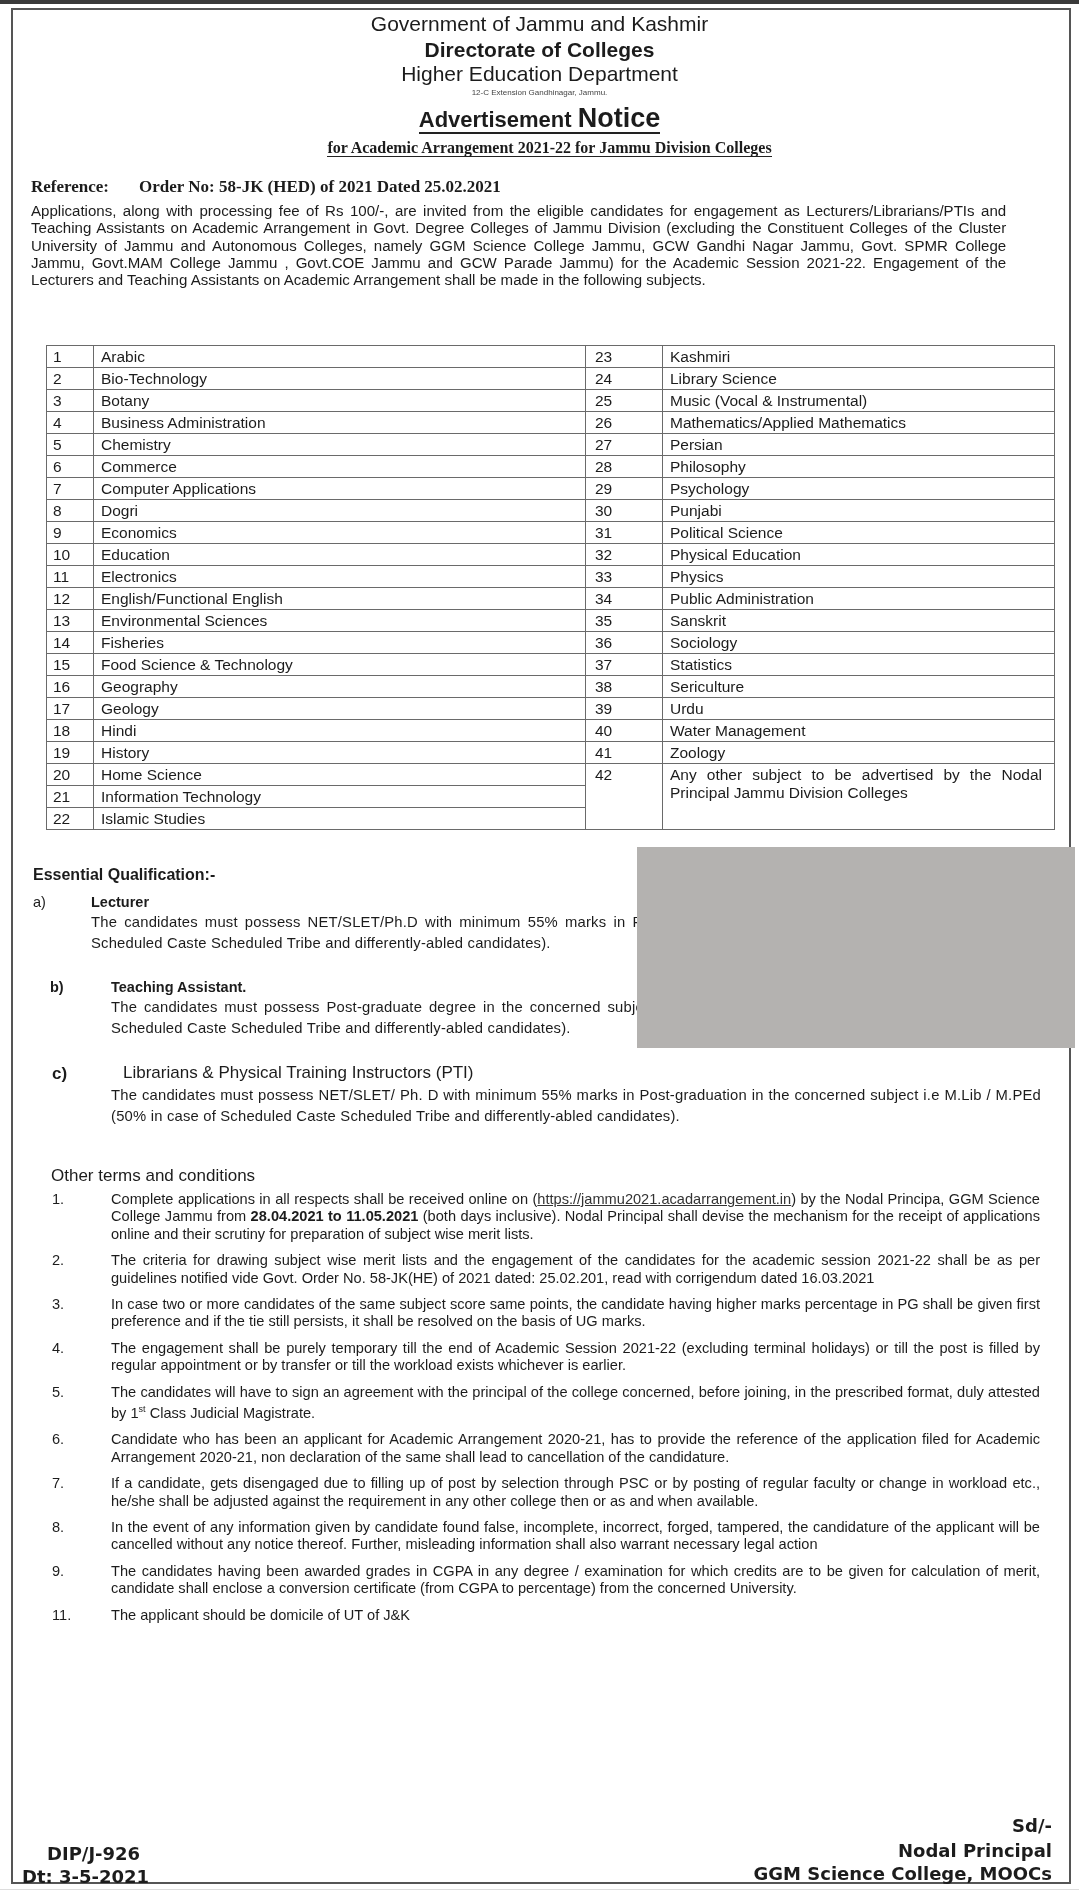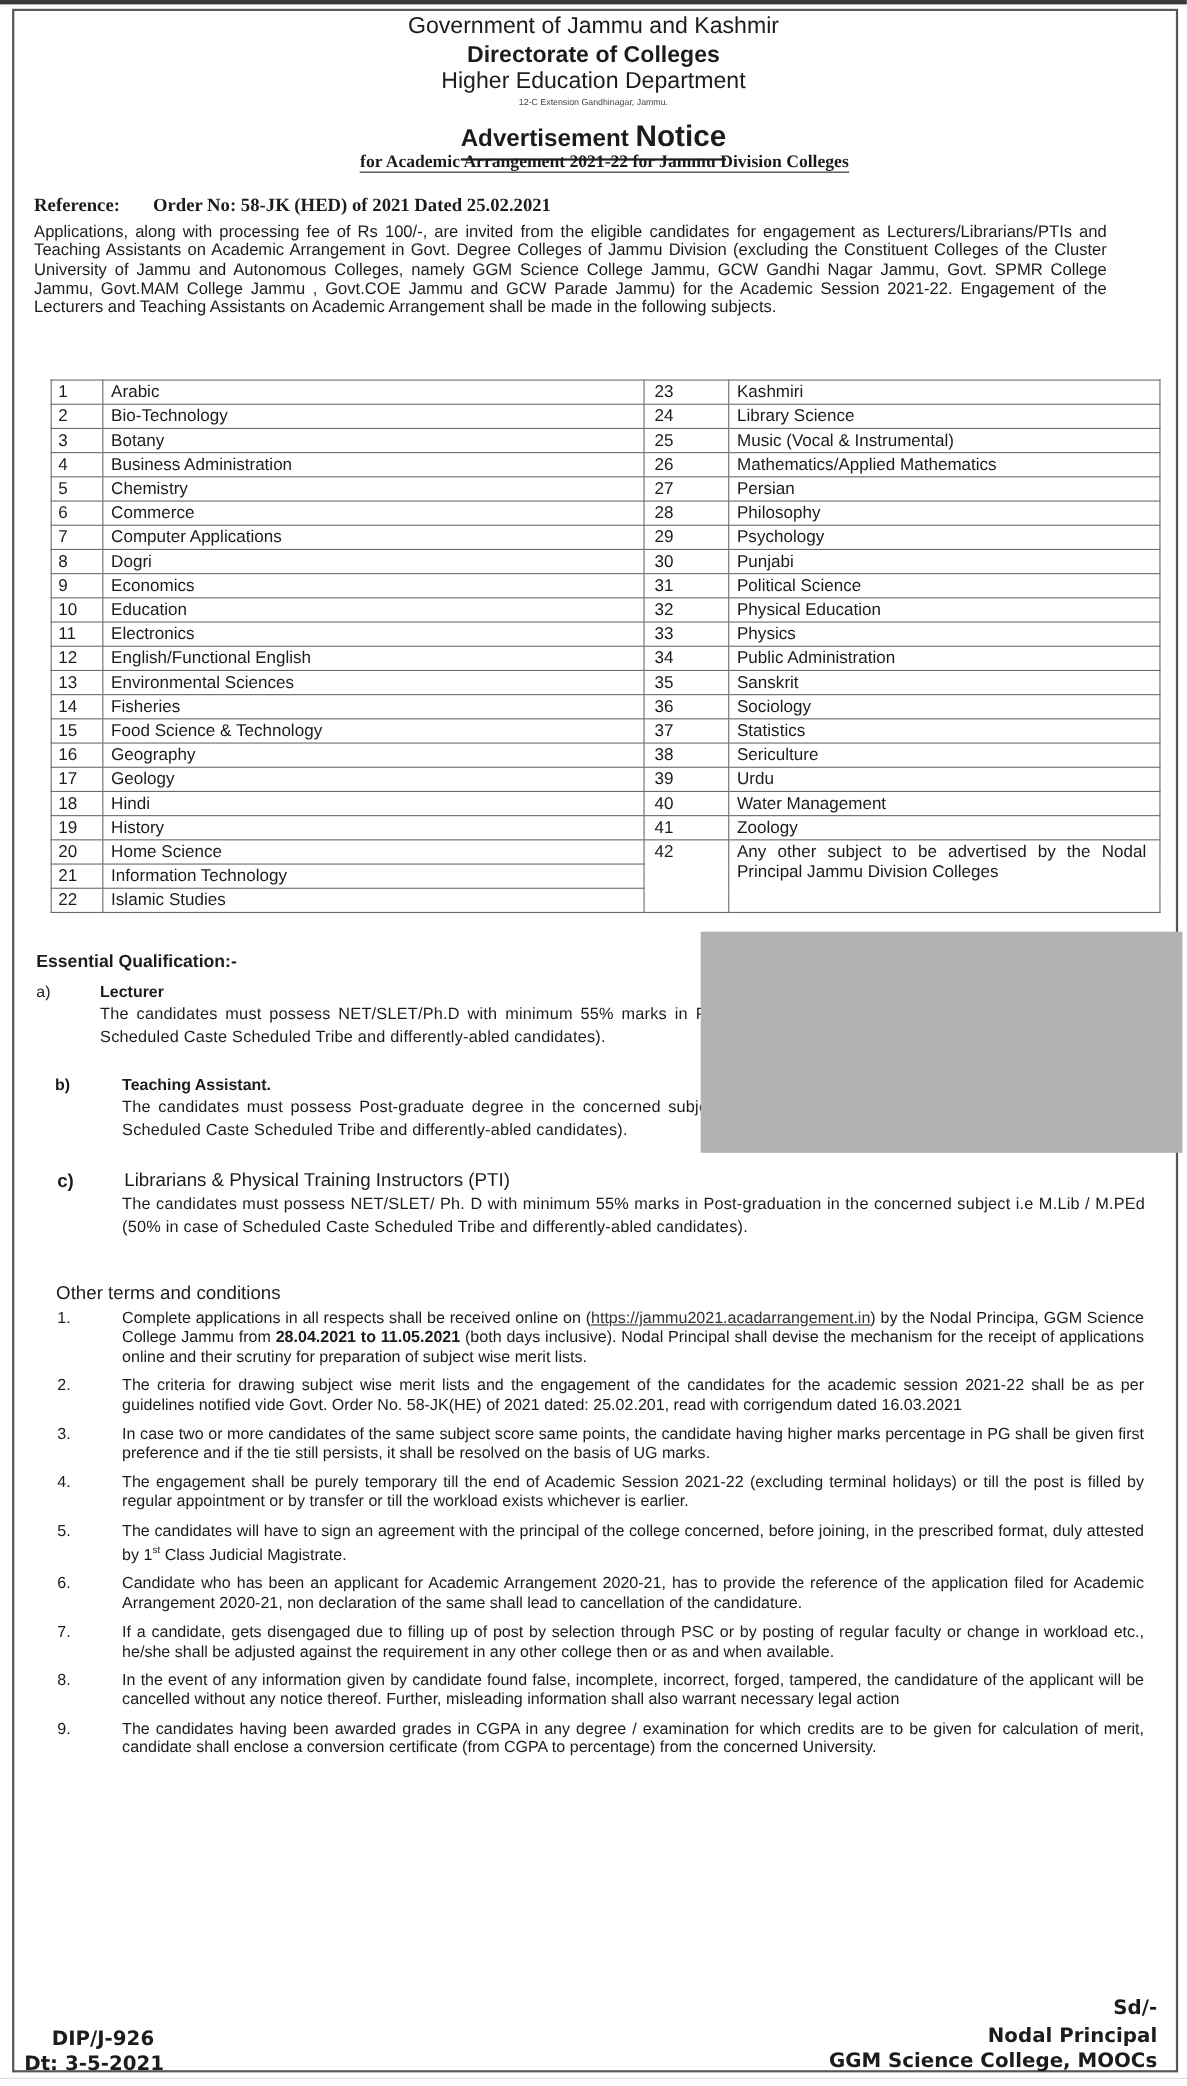--- a/index.html
+++ b/index.html
@@ -10,21 +10,21 @@
            border:2px solid #555; box-sizing:border-box; }
   .bottomline { position:absolute; left:0; right:0; top:1889px; height:1px; background:#ddd; }
   .abs { position:absolute; }
   .center { text-align:center; left:0; width:1079px; }
   .h1 { top:12px; font-size:21px; }
   .h2 { top:38px; font-size:21px; font-weight:bold; }
   .h3 { top:62px; font-size:21px; }
   .h4 { top:88px; font-size:8px; color:#444; }
   .title { top:106px; font-size:22px; font-weight:bold; }
   .title span.n { font-size:27px; }
-  .title .u { border-bottom:2px solid #222; padding-bottom:0px; display:inline-block; line-height:36px; }
+  .title .u { border-bottom:2px solid #222; padding-bottom:0px; display:inline-block; line-height:24px; }
   .subtitle { top:139px; font-family:"Liberation Serif", serif; font-weight:bold; font-size:16px; }
   .subtitle span { border-bottom:1.5px solid #222;margin-left:20px; }
   .ref { left:31px; top:177px; font-family:"Liberation Serif", serif; font-weight:bold; font-size:17px; }
   .ref .gap { display:inline-block; width:30px; }
   .intro { left:31px; top:202px; width:990px; font-size:15.3px; line-height:17.3px; text-align:justify;
            font-family:"Liberation Sans", sans-serif; transform:scaleX(0.985); transform-origin:left; }
 
   table.subjects { position:absolute; left:46px; top:345px; width:1009px; border-collapse:collapse;
                    font-size:15.5px; }
   table.subjects td { border:1.6px solid #6a6a6a; height:21px; padding:0 0 0 7px; vertical-align:top; line-height:21px; }
@@ -209,21 +209,21 @@
 
 <div class="abs sec-letter" style="left:33px;top:894px;">a)</div>
 <div class="abs sec-title" style="left:91px;top:894px;">Lecturer</div>
 <div class="abs para" style="left:91px;top:912px;width:950px;">The candidates must possess NET/SLET/Ph.D with  minimum 55% marks in Post-graduation  in the concerned subject   (50%  in  case  of  Scheduled  Caste Scheduled Tribe and differently-abled    candidates).</div>
 
 <div class="abs sec-letter" style="left:50px;top:979px;font-weight:bold;">b)</div>
 <div class="abs sec-title" style="left:111px;top:979px;">Teaching Assistant.</div>
 <div class="abs para" style="left:111px;top:997px;width:930px;">The candidates must possess Post-graduate degree in the concerned subject having secured minimum 55% marks (50% in case of Scheduled Caste Scheduled Tribe and differently-abled candidates).</div>
 
 <div class="abs" style="left:52px;top:1064px;font-size:17px;font-weight:bold;">c)</div>
-<div class="abs" style="left:113px;top:1063px;font-size:17px;">Librarians &amp; Physical Training Instructors (PTI)</div>
+<div class="abs" style="left:123px;top:1063px;font-size:17px;">Librarians &amp; Physical Training Instructors (PTI)</div>
 <div class="abs para" style="left:111px;top:1085px;width:930px;">The candidates must possess NET/SLET/ Ph. D with minimum 55% marks in Post-graduation   in the concerned subject i.e  M.Lib / M.PEd  (50% in case of Scheduled Caste Scheduled Tribe and differently-abled  candidates).</div>
 
 <div class="overlay" style="background: rgb(180, 178, 176);"></div>
 
 <div class="abs ot-head">Other terms and conditions</div>
 <div class="ol" style="top:1191px;">
   <div class="item">
     <div class="n">1.</div>
     <div class="t"><span>Complete applications in all respects shall be received online on (</span><a>https://jammu2021.acadarrangement.in</a><span>)  by the Nodal Principa, GGM Science College Jammu from </span><b>28.04.2021 to 11.05.2021</b><span> (both days inclusive). Nodal Principal shall devise the mechanism for the receipt of applications online and their scrutiny for preparation of subject wise merit lists.</span></div>
   </div>
@@ -251,20 +251,24 @@
     <div class="n">7.</div>
     <div class="t">If a candidate, gets disengaged due to filling up of post by selection through PSC or by posting of regular faculty or change in workload etc.,  he/she shall be  adjusted against the requirement in any other college then  or  as and when available.</div>
   </div>
   <div class="item">
     <div class="n">8.</div>
     <div class="t">In the event of any information given by candidate  found false, incomplete, incorrect, forged, tampered, the candidature of the applicant will be cancelled without any notice thereof. Further, misleading information shall also warrant necessary legal action</div>
   </div>
   <div class="item">
     <div class="n">9.</div>
     <div class="t">The candidates having been awarded grades   in CGPA in any degree / examination for which credits are to be given for calculation of  merit, candidate  shall enclose a conversion certificate (from CGPA to percentage) from the concerned University.</div>
+  </div>
+  <div class="item">
+    <div class="n">11.</div>
+    <div class="t">The applicant should be domicile of UT of J&amp;K</div>
   </div>
 </div>
 
 <div class="abs sig" style="top:1815px;">Sd/-</div>
 <div class="abs sig" style="top:1840px;">Nodal Principal</div>
 <div class="abs sig" style="top:1863px;">GGM Science College, MOOCs</div>
 <div class="abs dip" style="left:36px;top:1843px;margin-left:11px;">DIP/J-926</div>
 <div class="abs dip" style="top:1866px;">Dt: 3-5-2021</div>
 
 </body></html>

